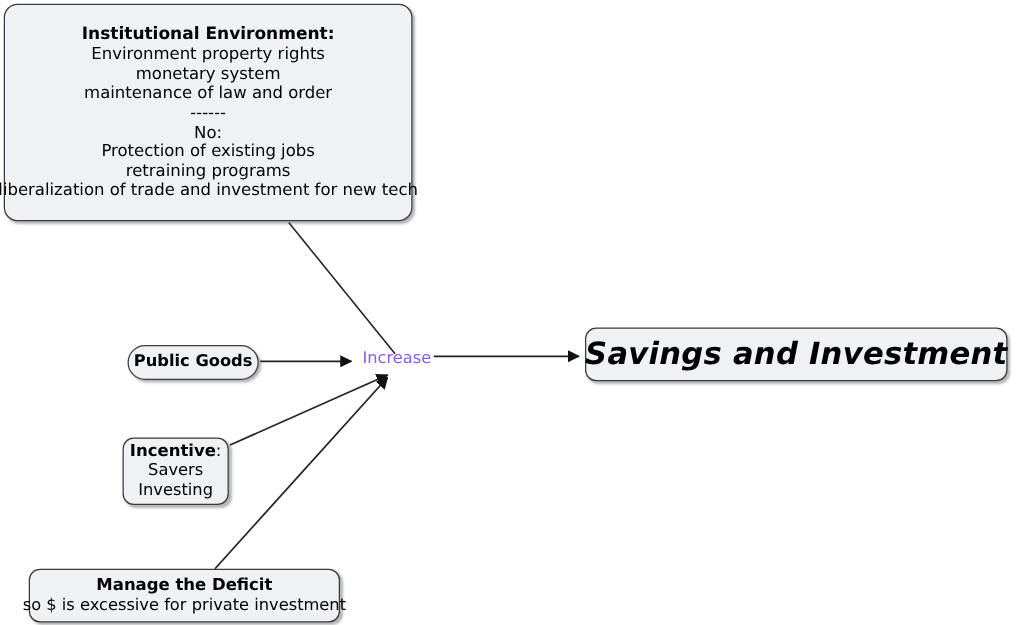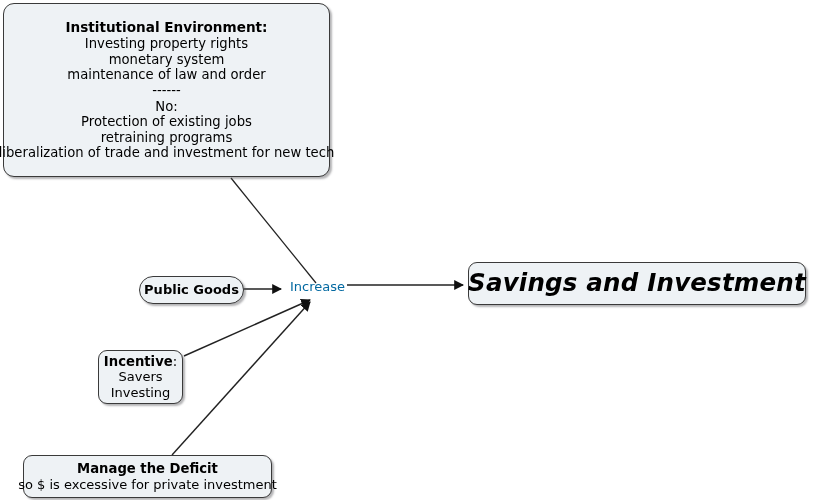--- a/index.html
+++ b/index.html
@@ -64,21 +64,20 @@
 
   
   #node-public-goods {
     left: 102px;
     top: 276px;
     width: 105px;
     height: 28px;
     border-radius: 14px;
     font-size: 13px;
     font-weight: bold;
-    margin-left: 37px;
   }
 
   
   #node-incentive {
     left: 98px;
     top: 350px;
     width: 85px;
     height: 54px;
     border-radius: 9px;
     font-size: 13px;
@@ -111,21 +110,21 @@
     letter-spacing: 0.2px;
   }
 
   
   #label-increase {
     position: absolute;
     left: 290px;
     top: 279px;
     font-size: 13px;
     white-space: nowrap;
-    color: #0369a1;
+    color: #8b5cf6;
   }
 </style>
 </head>
 <body>
 
 <div id="canvas">
 
   <svg id="edges" viewBox="0 0 814 500" width="814" height="500" xmlns="http://www.w3.org/2000/svg">
     <defs>
       <marker id="arrow" viewBox="0 0 10 10" refX="9" refY="5" markerWidth="7" markerHeight="7" orient="auto-start-reverse">
@@ -139,21 +138,21 @@
 
     <line x1="184" y1="356" x2="310" y2="300" stroke="#222222" stroke-width="1.4" marker-end="url(#arrow)"></line>
 
     <line x1="172" y1="455" x2="310" y2="302" stroke="#222222" stroke-width="1.4" marker-end="url(#arrow)"></line>
 
     <line x1="347" y1="285" x2="463" y2="285" stroke="#222222" stroke-width="1.4" marker-end="url(#arrow)"></line>
   </svg>
 
   <div class="node" id="node-institutional">
     <span class="line bold">Institutional Environment:</span>
-    <span class="line">Investing property rights</span>
+    <span class="line">Environment property rights</span>
     <span class="line">monetary system</span>
     <span class="line">maintenance of law and order</span>
     <span class="line sep">------</span>
     <span class="line">No:</span>
     <span class="line">Protection of existing jobs</span>
     <span class="line">retraining programs</span>
     <span class="line">liberalization of trade and investment for new tech</span>
   </div>
 
   <div class="node" id="node-public-goods">

